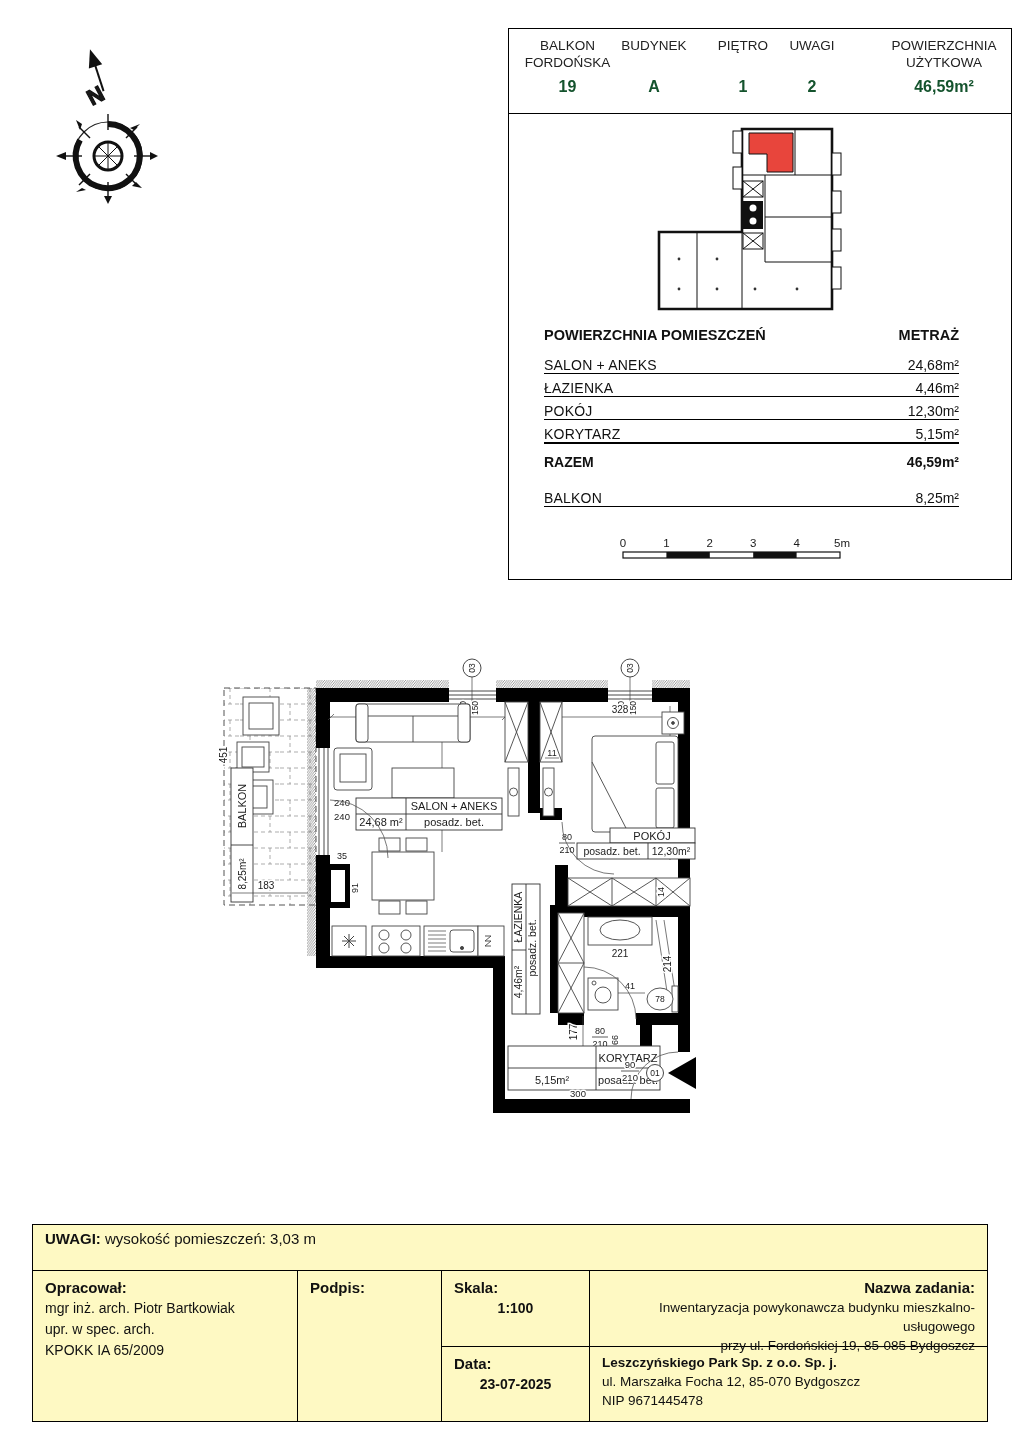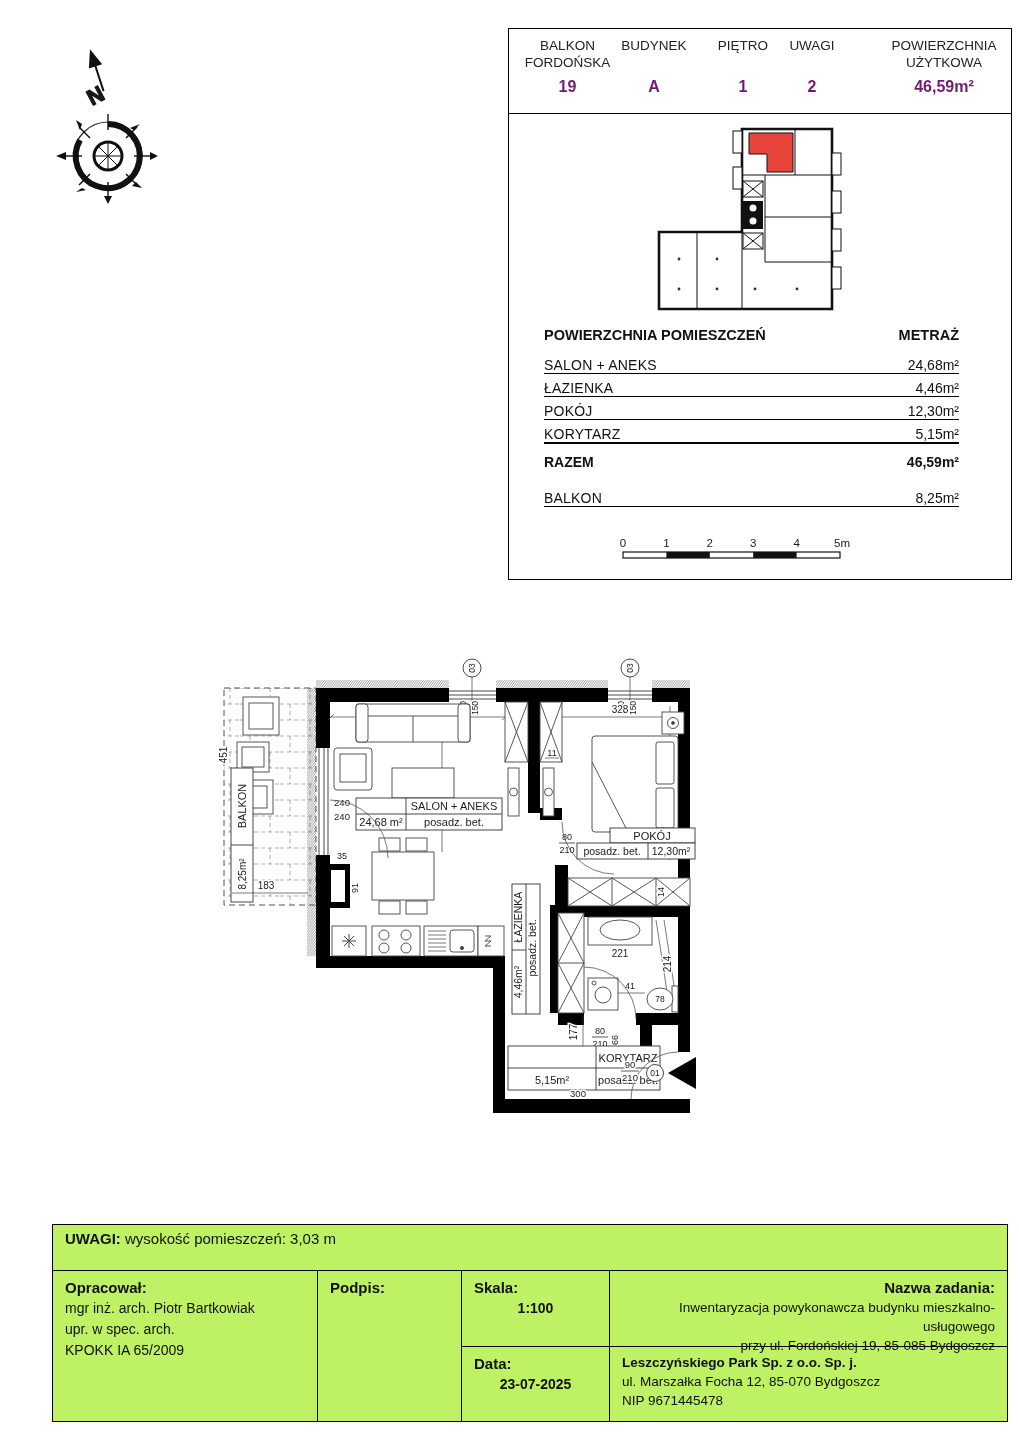--- a/index.html
+++ b/index.html
@@ -2,33 +2,33 @@
 <html><head>
 <meta charset="utf-8">
 <style>
   html,body{margin:0;padding:0;background:#fff;}
   body{width:1019px;height:1440px;position:relative;font-family:"Liberation Sans",sans-serif;color:#111;}
   .abs{position:absolute;}
   
   #info-panel{left:508px;top:28px;width:504px;height:552px;border:1.5px solid #000;background:#fff;box-sizing:border-box;}
   .hdr-col{position:absolute;top:8px;text-align:center;}
   .hdr-label{font-size:13.5px;line-height:17px;color:#222;}
-  .hdr-value{font-size:16px;font-weight:bold;color:#701a75;margin-top:7px;}
+  .hdr-value{font-size:16px;font-weight:bold;color:#14532d;margin-top:7px;}
   .hdr-value.pad{margin-top:24px;}
   #hdr-sep{position:absolute;left:0;right:0;top:84px;border-top:1.4px solid #000;}
   
   .atable{position:absolute;left:35px;width:415px;}
   .arow{display:flex;justify-content:space-between;align-items:flex-end;font-size:14px;height:22px;border-bottom:1.2px solid #000;}
   .arow.thick{border-bottom:2.2px solid #000;}
   .arow.nol{border-bottom:none;}
   .arow .nm{letter-spacing:.2px;}
   .ahead{display:flex;justify-content:space-between;font-weight:bold;font-size:14.5px;align-items:flex-end;}
   .bold{font-weight:bold;}
   
-  #bottom-block{left:32px;top:1224px;width:956px;border:1.6px solid #000;box-sizing:border-box;background:#bef264;margin-left:20px;}
+  #bottom-block{left:32px;top:1224px;width:956px;border:1.6px solid #000;box-sizing:border-box;background:#fef9c3;}
   #uwagi{height:46px;border-bottom:1.6px solid #000;padding:3px 12px;font-size:15px;line-height:21px;box-sizing:border-box;}
   #tblock{display:grid;grid-template-columns:265px 144px 148px auto;grid-template-rows:76px 74px;}
   .tcell{padding:6px 12px;font-size:14px;line-height:21px;box-sizing:border-box;}
   .tcell .lbl{font-weight:bold;font-size:15px;}
   .c-author{grid-row:1/3;border-right:1.4px solid #000;}
   .c-sign{grid-row:1/3;border-right:1.4px solid #000;}
   .c-scale{border-right:1.4px solid #000;border-bottom:1.4px solid #000;}
   .c-task{border-bottom:1.4px solid #000;text-align:right;}
   .c-date{border-right:1.4px solid #000;}
   .ctr{text-align:center;}

